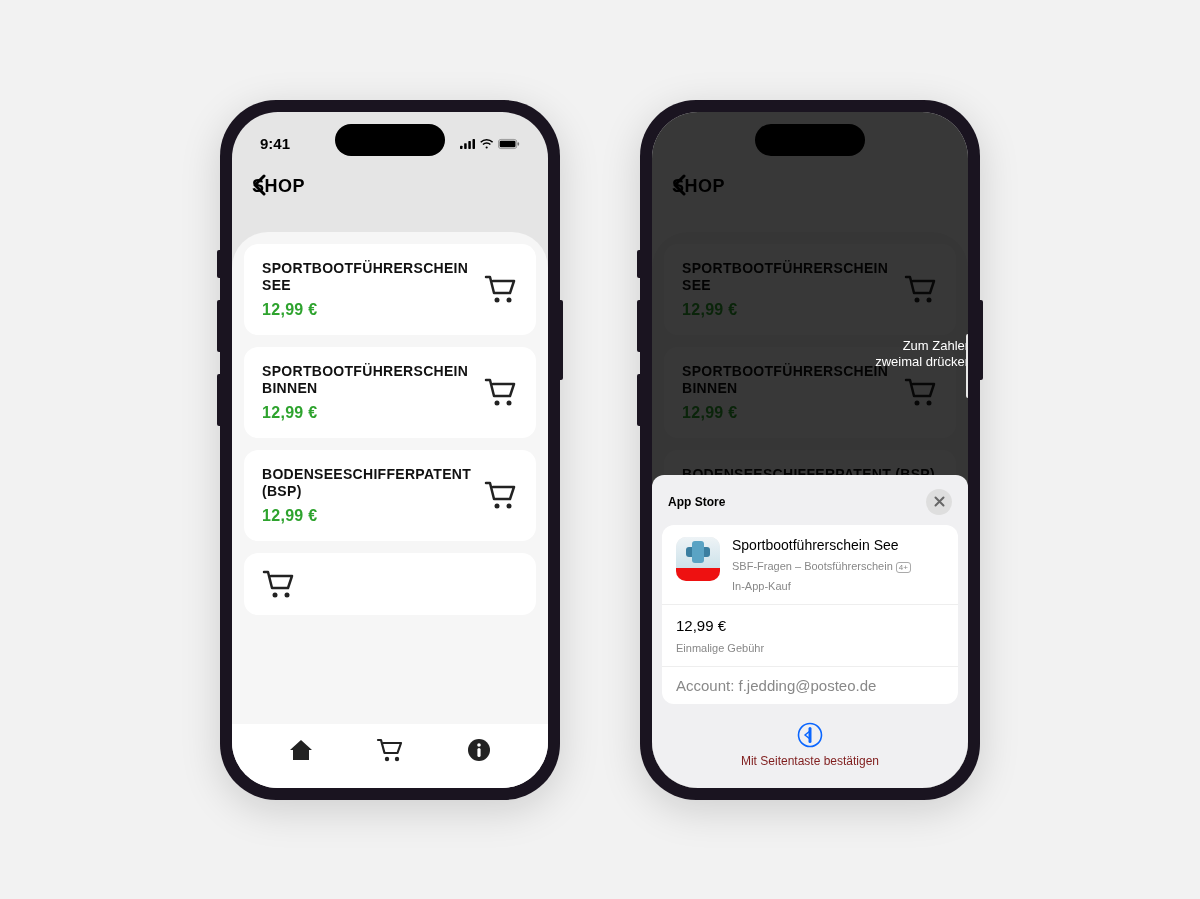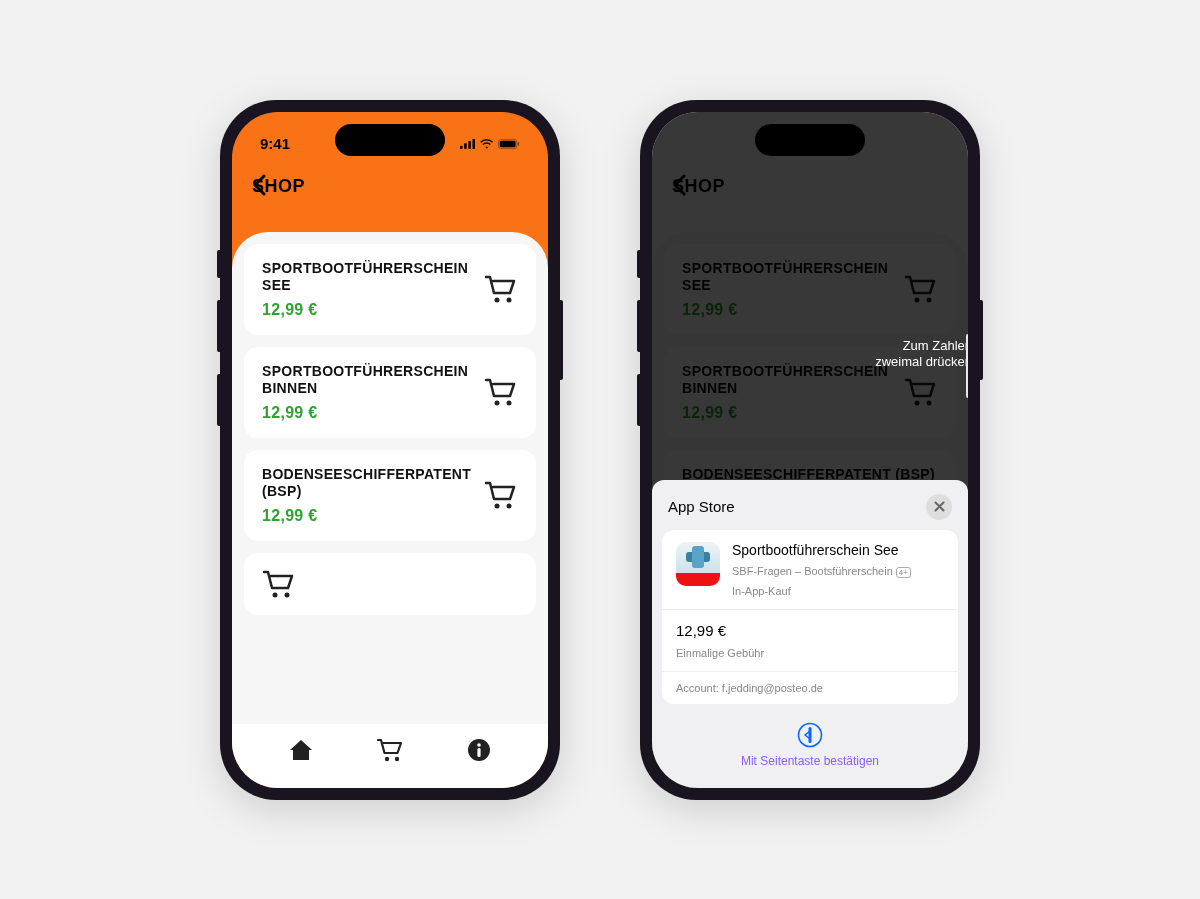--- a/index.html
+++ b/index.html
@@ -40,21 +40,21 @@
     right: -3px;
     top: 200px;
     width: 3px;
     height: 80px;
     background: #1a1420;
     border-radius: 0 2px 2px 0;
   }
   .screen {
     width: 100%;
     height: 100%;
-    background: #f97316;
+    background: #e5e5e5;
     border-radius: 46px;
     overflow: hidden;
     position: relative;
   }
   .screen.dimmed { background: #fff; }
   .dim-overlay {
     position: absolute;
     inset: 0;
     background: rgba(0,0,0,0.78);
     z-index: 5;
@@ -166,21 +166,21 @@
     border-radius: 12px 12px 0 0;
     z-index: 10;
     padding-bottom: 20px;
   }
   .sheet-header {
     display: flex;
     justify-content: space-between;
     align-items: center;
     padding: 14px 16px 10px;
   }
-  .sheet-title { font-size: 15px; font-weight: 400; }
+  .sheet-title { font-size: 12px; font-weight: 700; }
   .close-btn {
     width: 26px; height: 26px;
     background: #dedede;
     border-radius: 50%;
     display: flex;
     align-items: center;
     justify-content: center;
     font-size: 14px;
     color: #666;
   }
@@ -225,26 +225,26 @@
   .lighthouse::after { content:''; position:absolute; right:-6px; top:6px; width:6px; height:10px; background:#3a7ea0; border-radius:0 3px 3px 0; }
   .sheet-item-title { font-size: 14px; font-weight: 500; color:#000; }
   .sheet-item-sub { font-size: 11px; color: #888; margin-top:7px; }
   .age-badge {
     display:inline-block; border:1px solid #aaa; border-radius:3px;
     font-size:8px; padding:0 2px; color:#888; margin-left:3px; vertical-align:middle;
   }
   .sheet-price-row { padding: 12px 14px; border-bottom:1px solid #eee; }
   .sheet-price { font-size: 15px; font-weight: 500; }
   .sheet-price-sub { font-size: 11px; color:#888; margin-top:8px; }
-  .sheet-account { padding: 10px 14px; font-size: 11px; color:#888; }
+  .sheet-account { padding: 10px 14px; font-size: 15px; color:#888; }
   .confirm-area {
     text-align: center;
     padding-top: 18px;
   }
-  .confirm-text { font-size: 12px; color:#8b5cf6; margin-top:6px; }
+  .confirm-text { font-size: 12px; color:#7f1d1d; margin-top:6px; }
   .side-hint {
     position: absolute;
     right: -4px;
     top: 226px;
     color: #fff;
     font-size: 13px;
     text-align: right;
     z-index: 15;
     line-height: 1.3;
   }

